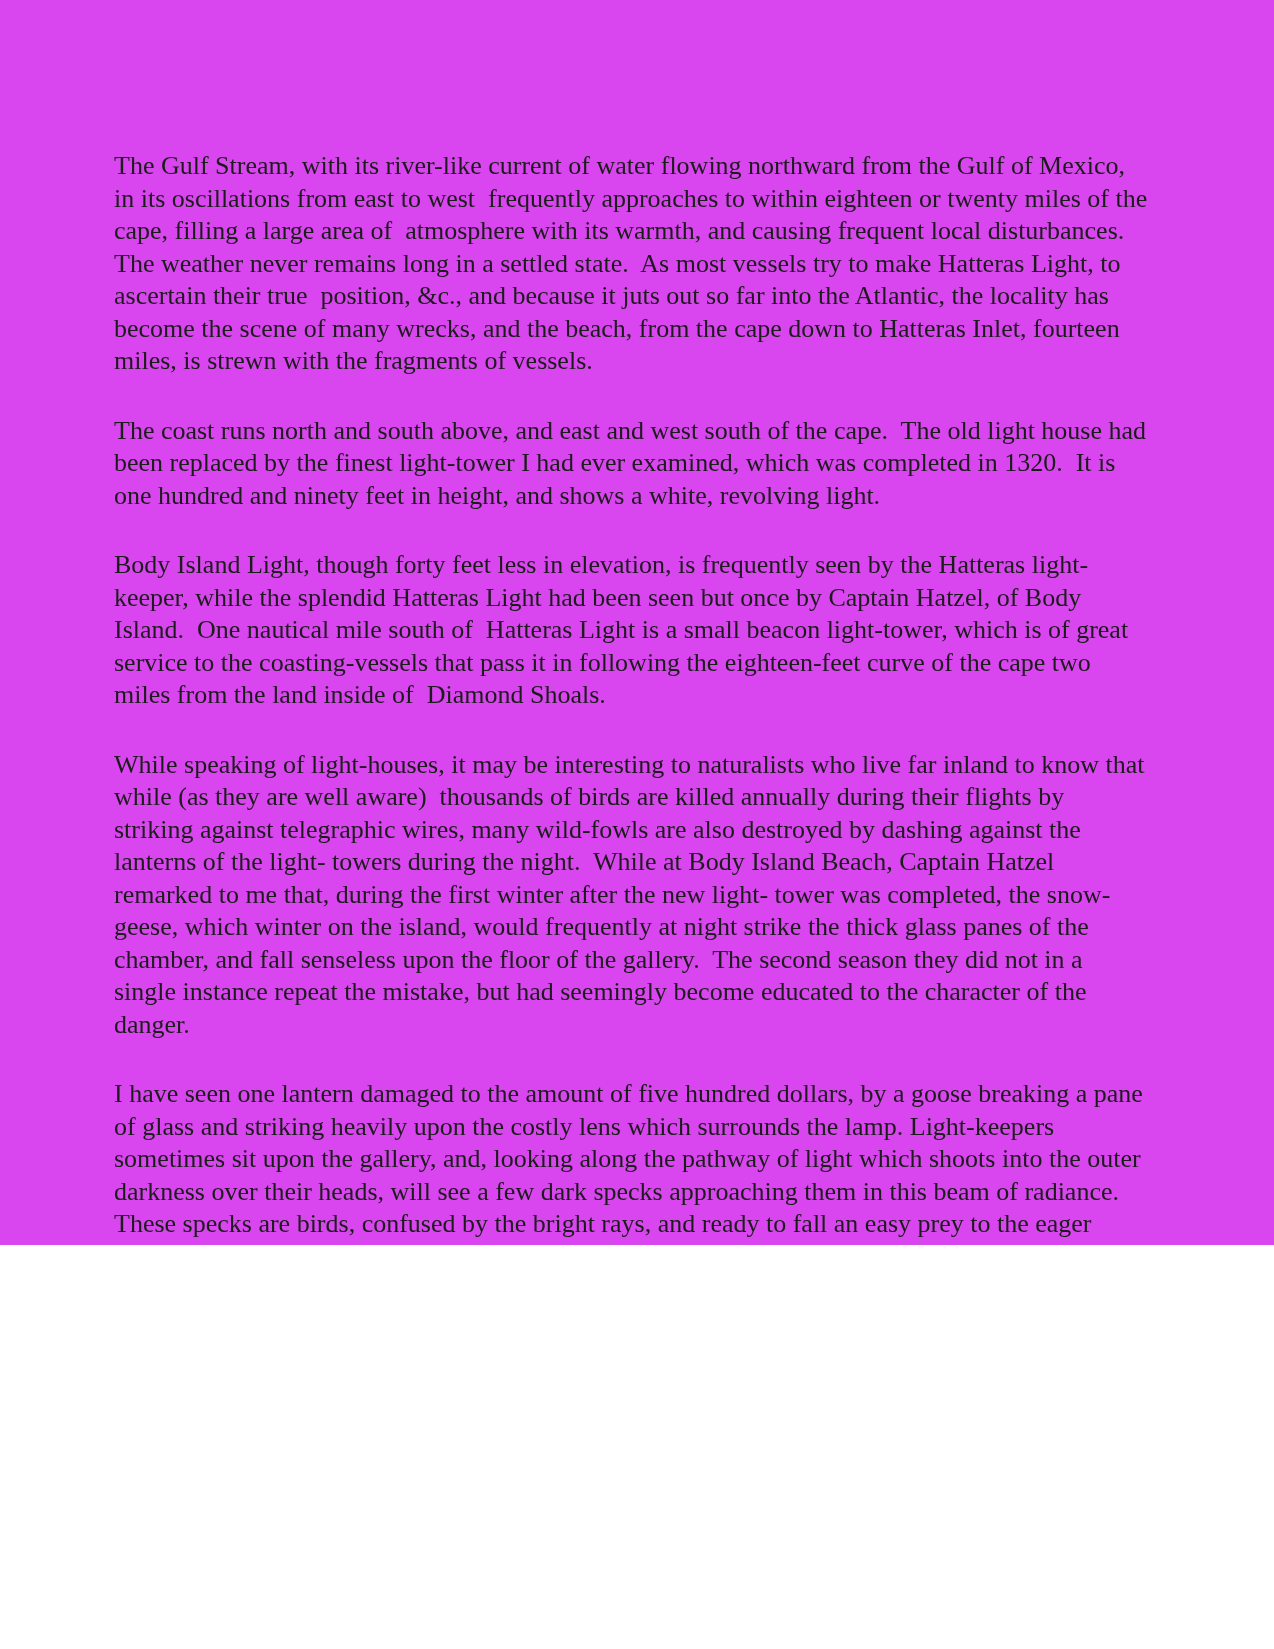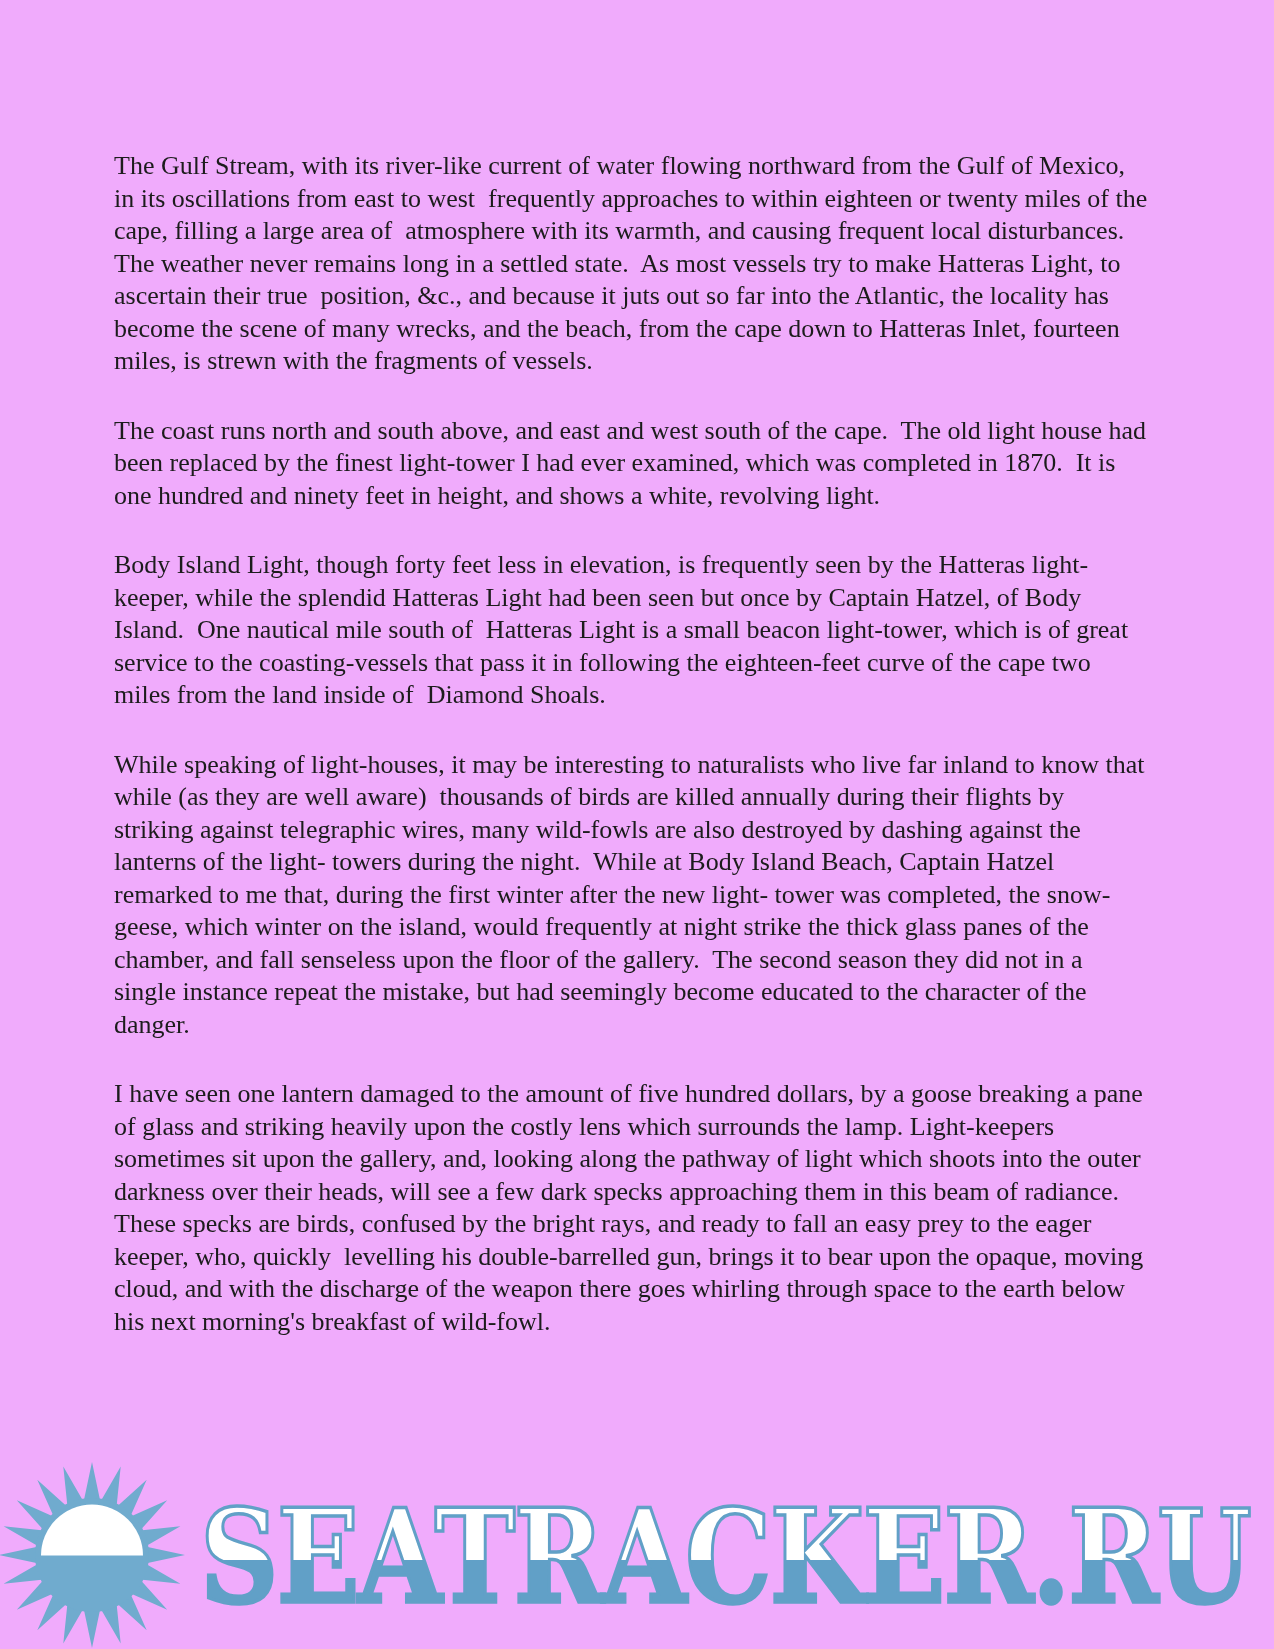--- a/index.html
+++ b/index.html
@@ -3,22 +3,22 @@
 <meta charset="utf-8">
 <style>
   html, body {
     margin: 0;
     padding: 0;
     background: #ffffff;
   }
   .page {
     position: relative;
     width: 1274px;
-    height: 1649px;
-    background: #f0abfc;
+    height: 1245px;
+    background: #d946ef;
     overflow: hidden;
     font-family: "Liberation Serif", "DejaVu Serif", serif;
   }
   .text-block {
     position: absolute;
     left: 114px;
     top: 150px;
     width: 1036px;
     color: #1c1c1c;
     font-size: 26px;
@@ -47,21 +47,21 @@
     letter-spacing: -2px;
   }
 </style>
 </head>
 <body>
 
 <div class="page">
 
   <div class="text-block">
     <p>The Gulf Stream, with its river-like current of water flowing northward from the Gulf of Mexico, in its oscillations from east to west  frequently approaches to within eighteen or twenty miles of the cape, filling a large area of  atmosphere with its warmth, and causing frequent local disturbances.  The weather never remains long in a settled state.  As most vessels try to make Hatteras Light, to ascertain their true  position, &amp;c., and because it juts out so far into the Atlantic, the locality has become the scene of many wrecks, and the beach, from the cape down to Hatteras Inlet, fourteen miles, is strewn with the fragments of vessels.</p>
-    <p>The coast runs north and south above, and east and west south of the cape.  The old light house had been replaced by the finest light-tower I had ever examined, which was completed in 1870.  It is one hundred and ninety feet in height, and shows a white, revolving light.</p>
+    <p>The coast runs north and south above, and east and west south of the cape.  The old light house had been replaced by the finest light-tower I had ever examined, which was completed in 1320.  It is one hundred and ninety feet in height, and shows a white, revolving light.</p>
     <p>Body Island Light, though forty feet less in elevation, is frequently seen by the Hatteras light-keeper, while the splendid Hatteras Light had been seen but once by Captain Hatzel, of Body Island.  One nautical mile south of  Hatteras Light is a small beacon light-tower, which is of great service to the coasting-vessels that pass it in following the eighteen-feet curve of the cape two miles from the land inside of  Diamond Shoals.</p>
     <p>While speaking of light-houses, it may be interesting to naturalists who live far inland to know that while (as they are well aware)  thousands of birds are killed annually during their flights by striking against telegraphic wires, many wild-fowls are also destroyed by dashing against the lanterns of the light- towers during the night.  While at Body Island Beach, Captain Hatzel remarked to me that, during the first winter after the new light- tower was completed, the snow-geese, which winter on the island, would frequently at night strike the thick glass panes of the chamber, and fall senseless upon the floor of the gallery.  The second season they did not in a single instance repeat the mistake, but had seemingly become educated to the character of the danger.</p>
     <p>I have seen one lantern damaged to the amount of five hundred dollars, by a goose breaking a pane of glass and striking heavily upon the costly lens which surrounds the lamp. Light-keepers sometimes sit upon the gallery, and, looking along the pathway of light which shoots into the outer darkness over their heads, will see a few dark specks approaching them in this beam of radiance.  These specks are birds, confused by the bright rays, and ready to fall an easy prey to the eager keeper, who, quickly  levelling his double-barrelled gun, brings it to bear upon the opaque, moving cloud, and with the discharge of the weapon there goes whirling through space to the earth below his next morning's breakfast of wild-fowl.</p>
   </div>
 
   <div>
     <svg class="sun" width="190" height="190" viewBox="0 0 190 190">
       <polygon points="95,2 103.4,41.7 123.7,6.6 119.5,46.9 149.7,19.8 133.2,56.8 170.2,40.3 143.1,70.5 183.4,66.3 148.3,86.6 188,95 148.3,103.4 183.4,123.7 143.1,119.5 170.2,149.7 133.2,133.2 149.7,170.2 119.5,143.1 123.7,183.4 103.4,148.3 95,188 86.6,148.3 66.3,183.4 70.5,143.1 40.3,170.2 56.8,133.2 19.8,149.7 46.9,119.5 6.6,123.7 41.7,103.4 2,95 41.7,86.6 6.6,66.3 46.9,70.5 19.8,40.3 56.8,56.8 40.3,19.8 70.5,46.9 66.3,6.6 86.6,41.7" fill="#70ABCE"></polygon>
       <circle cx="95" cy="95" r="57" fill="#70ABCE"></circle>
       <path d="M 44 95.6 A 51 51 0 0 1 146 95.6 Z" fill="#ffffff"></path>

